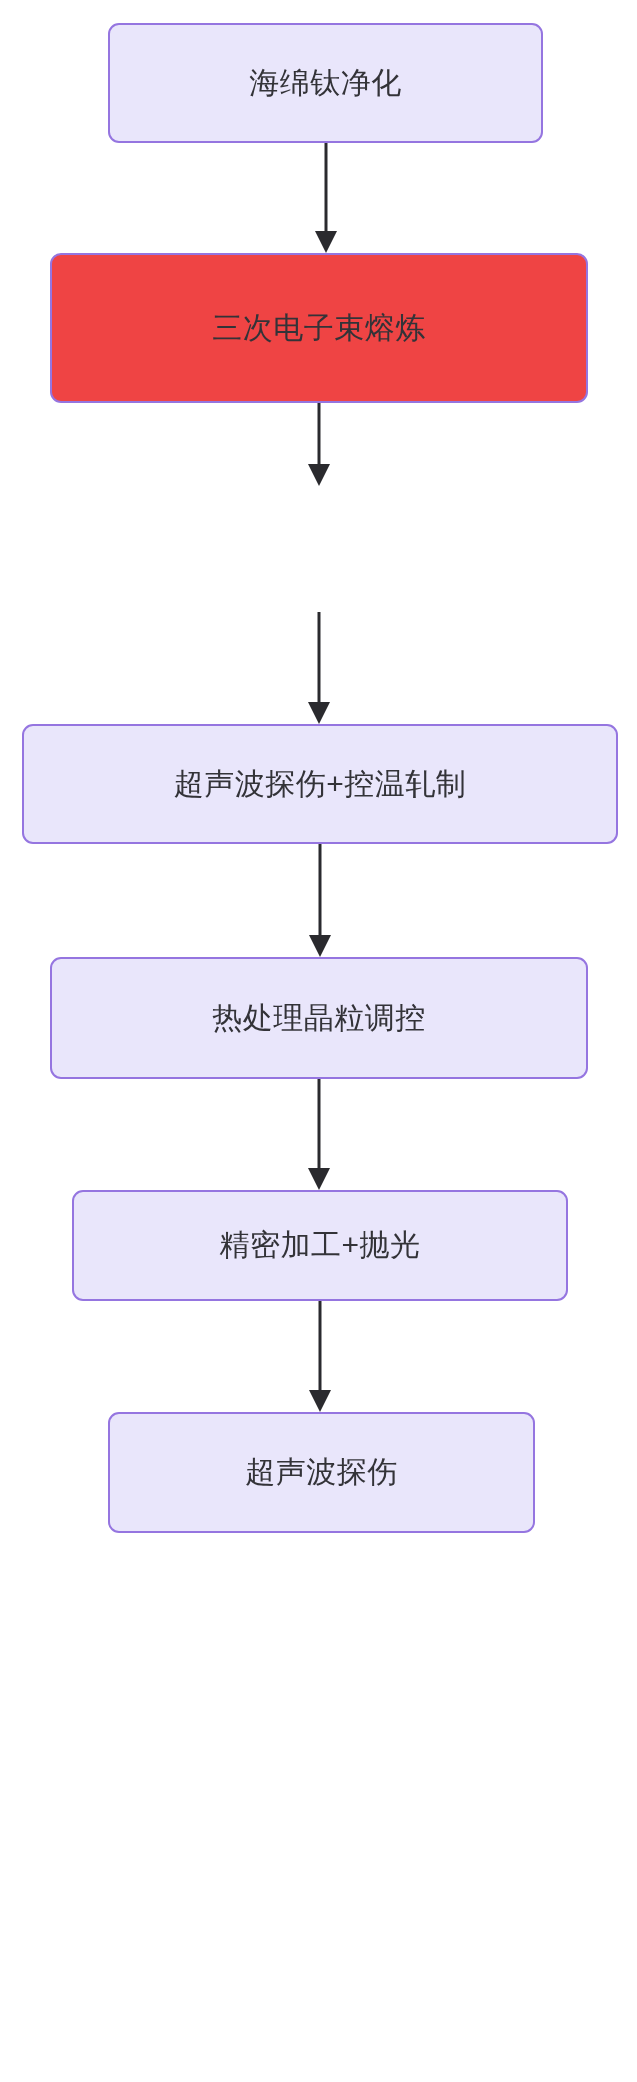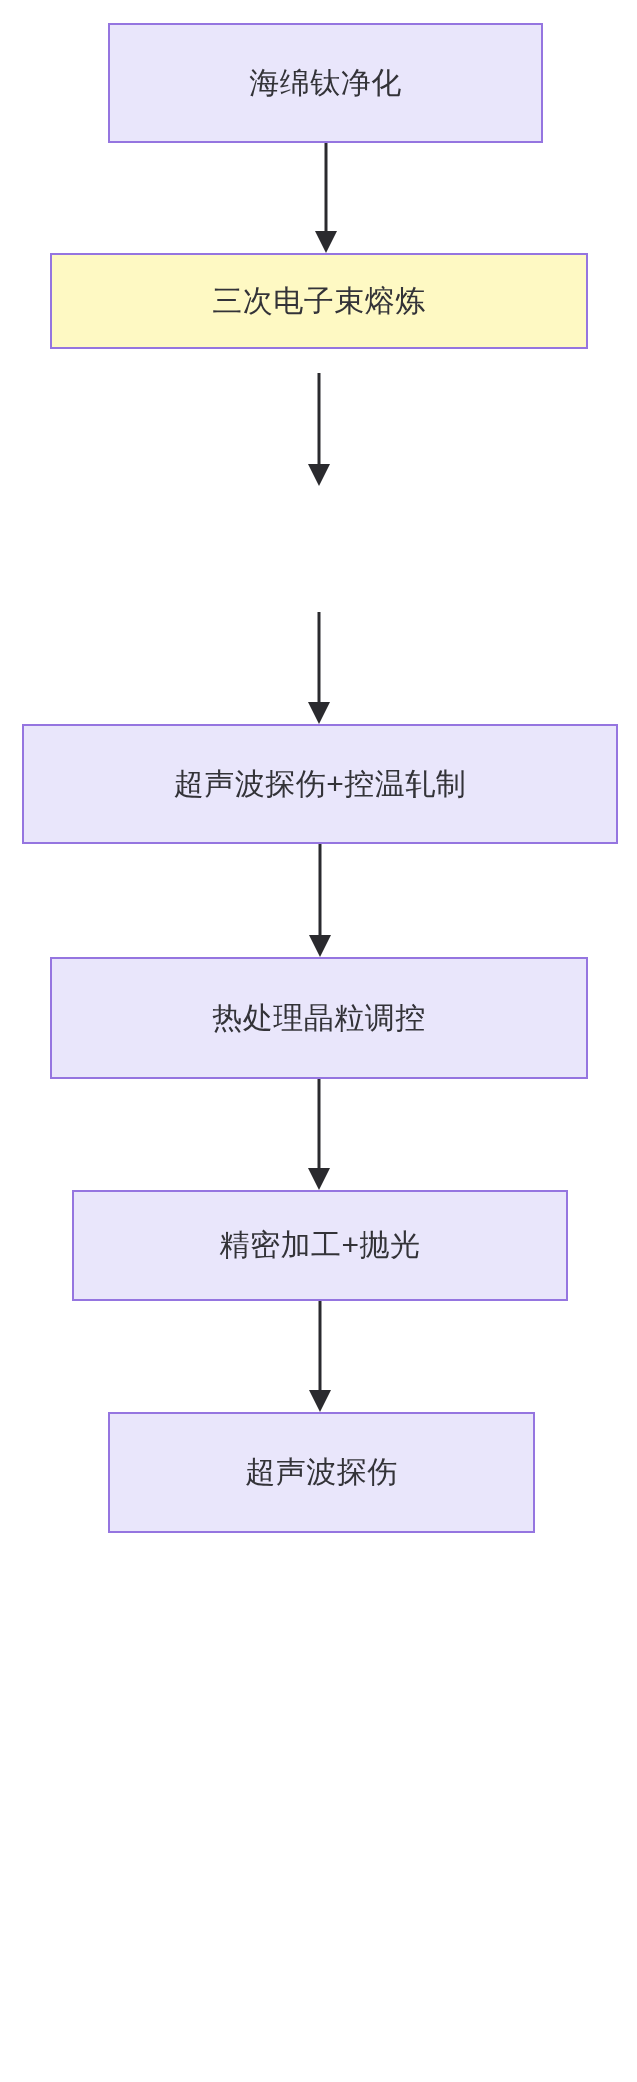--- a/index.html
+++ b/index.html
@@ -19,21 +19,21 @@
     overflow: hidden;
   }
   .flow-node {
     position: absolute;
     box-sizing: border-box;
     display: flex;
     align-items: center;
     justify-content: center;
     background: #e9e6fb;
     border: 2px solid #9575e0;
-    border-radius: 0px;
+    border-radius: 11px;
   }
   .flow-node-label {
     font-size: 30px;
     line-height: 1.15;
     color: #333338;
     letter-spacing: 0.5px;
     white-space: nowrap;
     font-weight: 400;
   }
   .flow-edge {
@@ -71,21 +71,21 @@
       <line x1="319" y1="1079" x2="319" y2="1170" class="edge-line" stroke="#2a2a2e"></line>
       <polygon points="308,1168 330,1168 319,1190" class="edge-head" fill="#2a2a2e"></polygon>
       <line x1="320" y1="1301" x2="320" y2="1392" class="edge-line" stroke="#2a2a2e"></line>
       <polygon points="309,1390 331,1390 320,1412" class="edge-head" fill="#2a2a2e"></polygon>
     </svg>
 
   <div class="flow-node" id="node-0" style="left: 108px; top: 23px; width: 435px; height: 120px; background: rgb(233, 230, 251); border-color: rgb(149, 117, 224); color: rgb(51, 51, 56);">
     <span class="flow-node-label">海绵钛净化</span>
   </div>
 
-  <div class="flow-node" id="node-1" style="left: 50px; top: 253px; width: 538px; height: 96px; background: #fef9c3; border-color: rgb(149, 117, 224); color: rgb(51, 51, 56);">
+  <div class="flow-node" id="node-1" style="left: 50px; top: 253px; width: 538px; height: 150px; background: #ef4444; border-color: rgb(149, 117, 224); color: rgb(51, 51, 56);">
     <span class="flow-node-label">三次电子束熔炼</span>
   </div>
 
 
   <div class="flow-node" id="node-3" style="left: 22px; top: 724px; width: 596px; height: 120px; background: rgb(233, 230, 251); border-color: rgb(149, 117, 224); color: rgb(51, 51, 56);">
     <span class="flow-node-label">超声波探伤+控温轧制</span>
   </div>
 
   <div class="flow-node" id="node-4" style="left: 50px; top: 957px; width: 538px; height: 122px; background: rgb(233, 230, 251); border-color: rgb(149, 117, 224); color: rgb(51, 51, 56);">
     <span class="flow-node-label">热处理晶粒调控</span>

